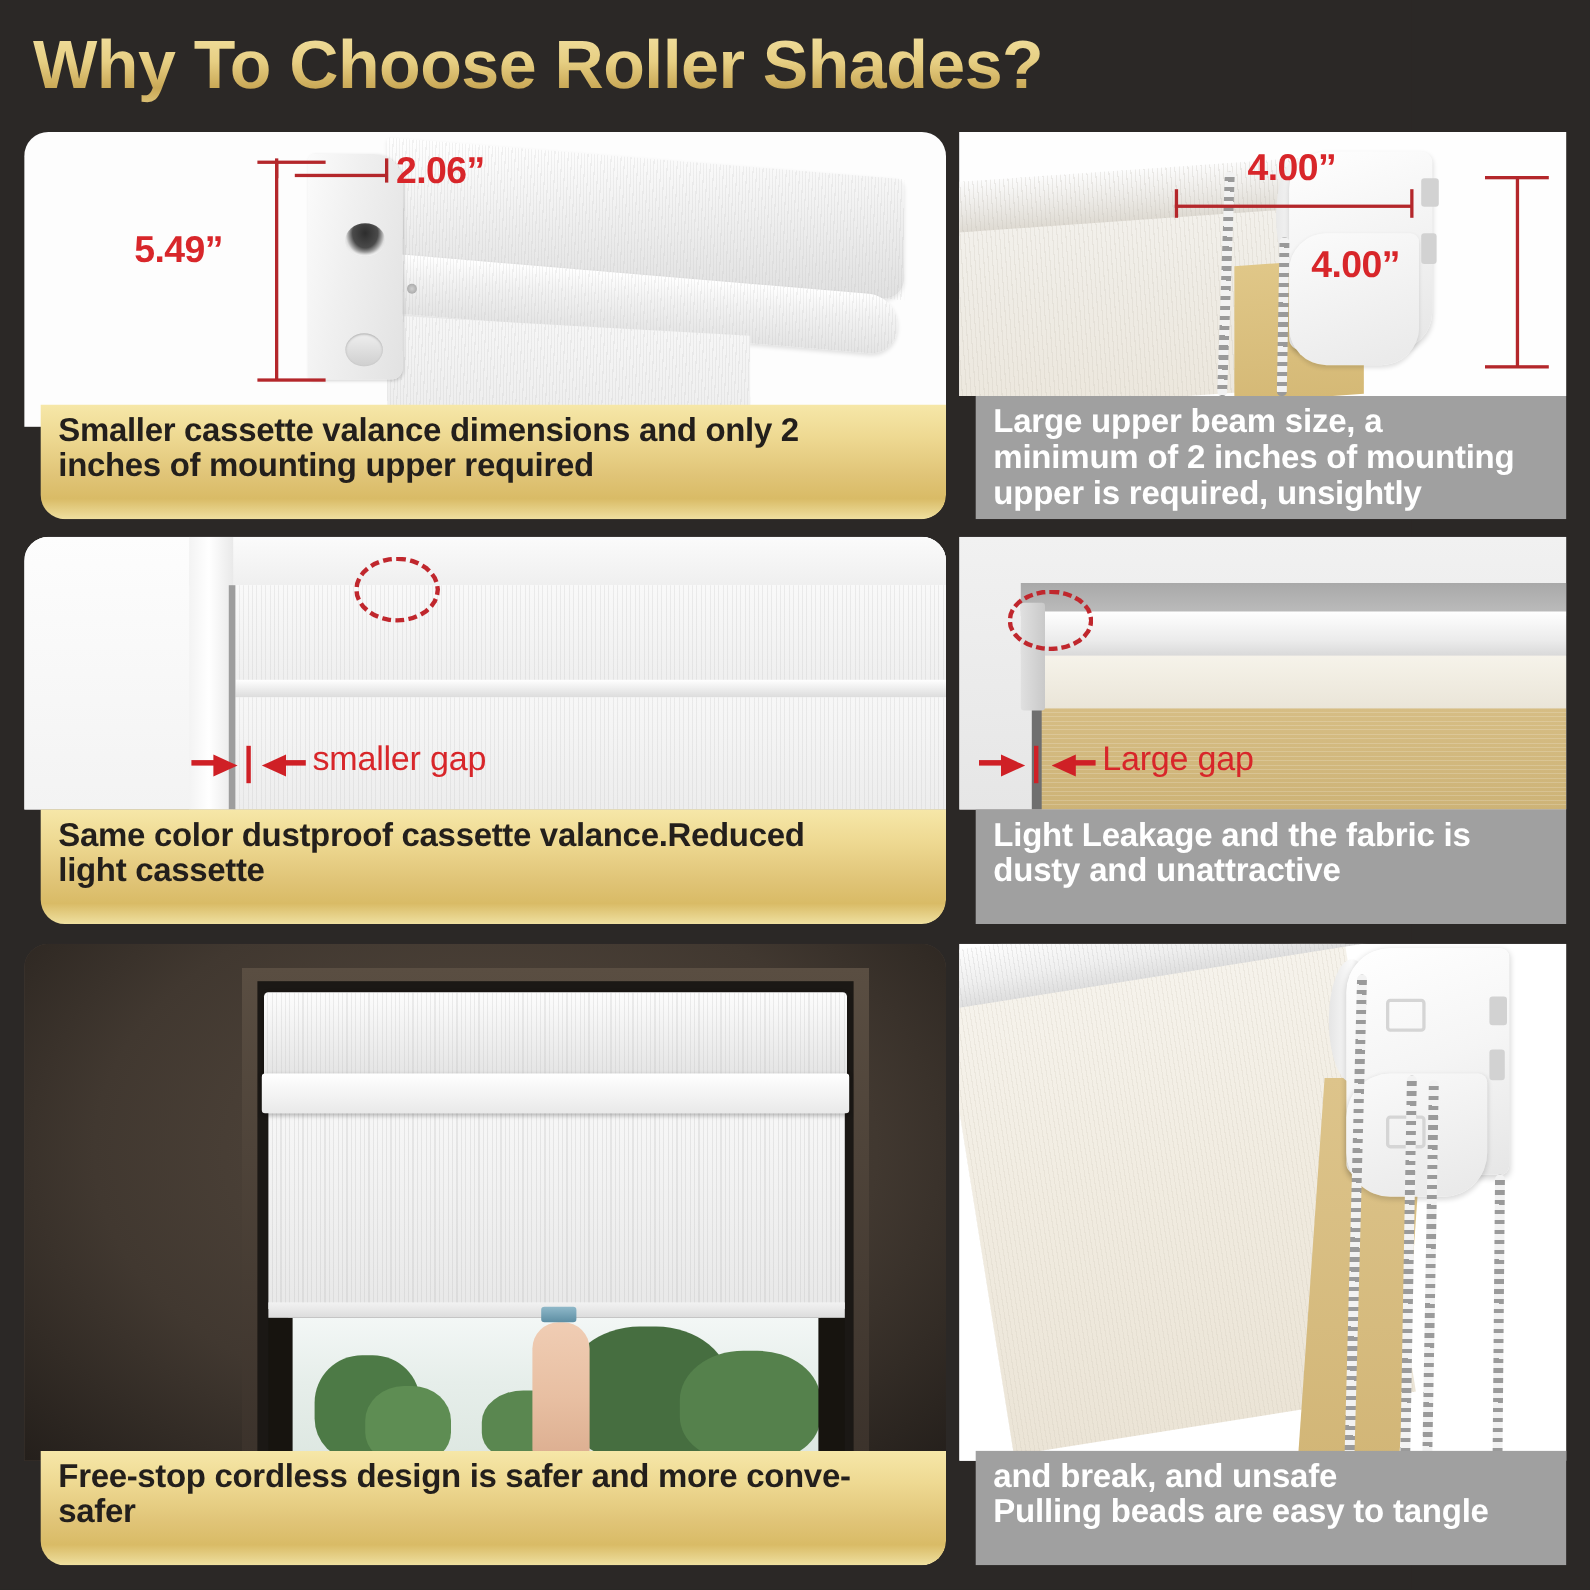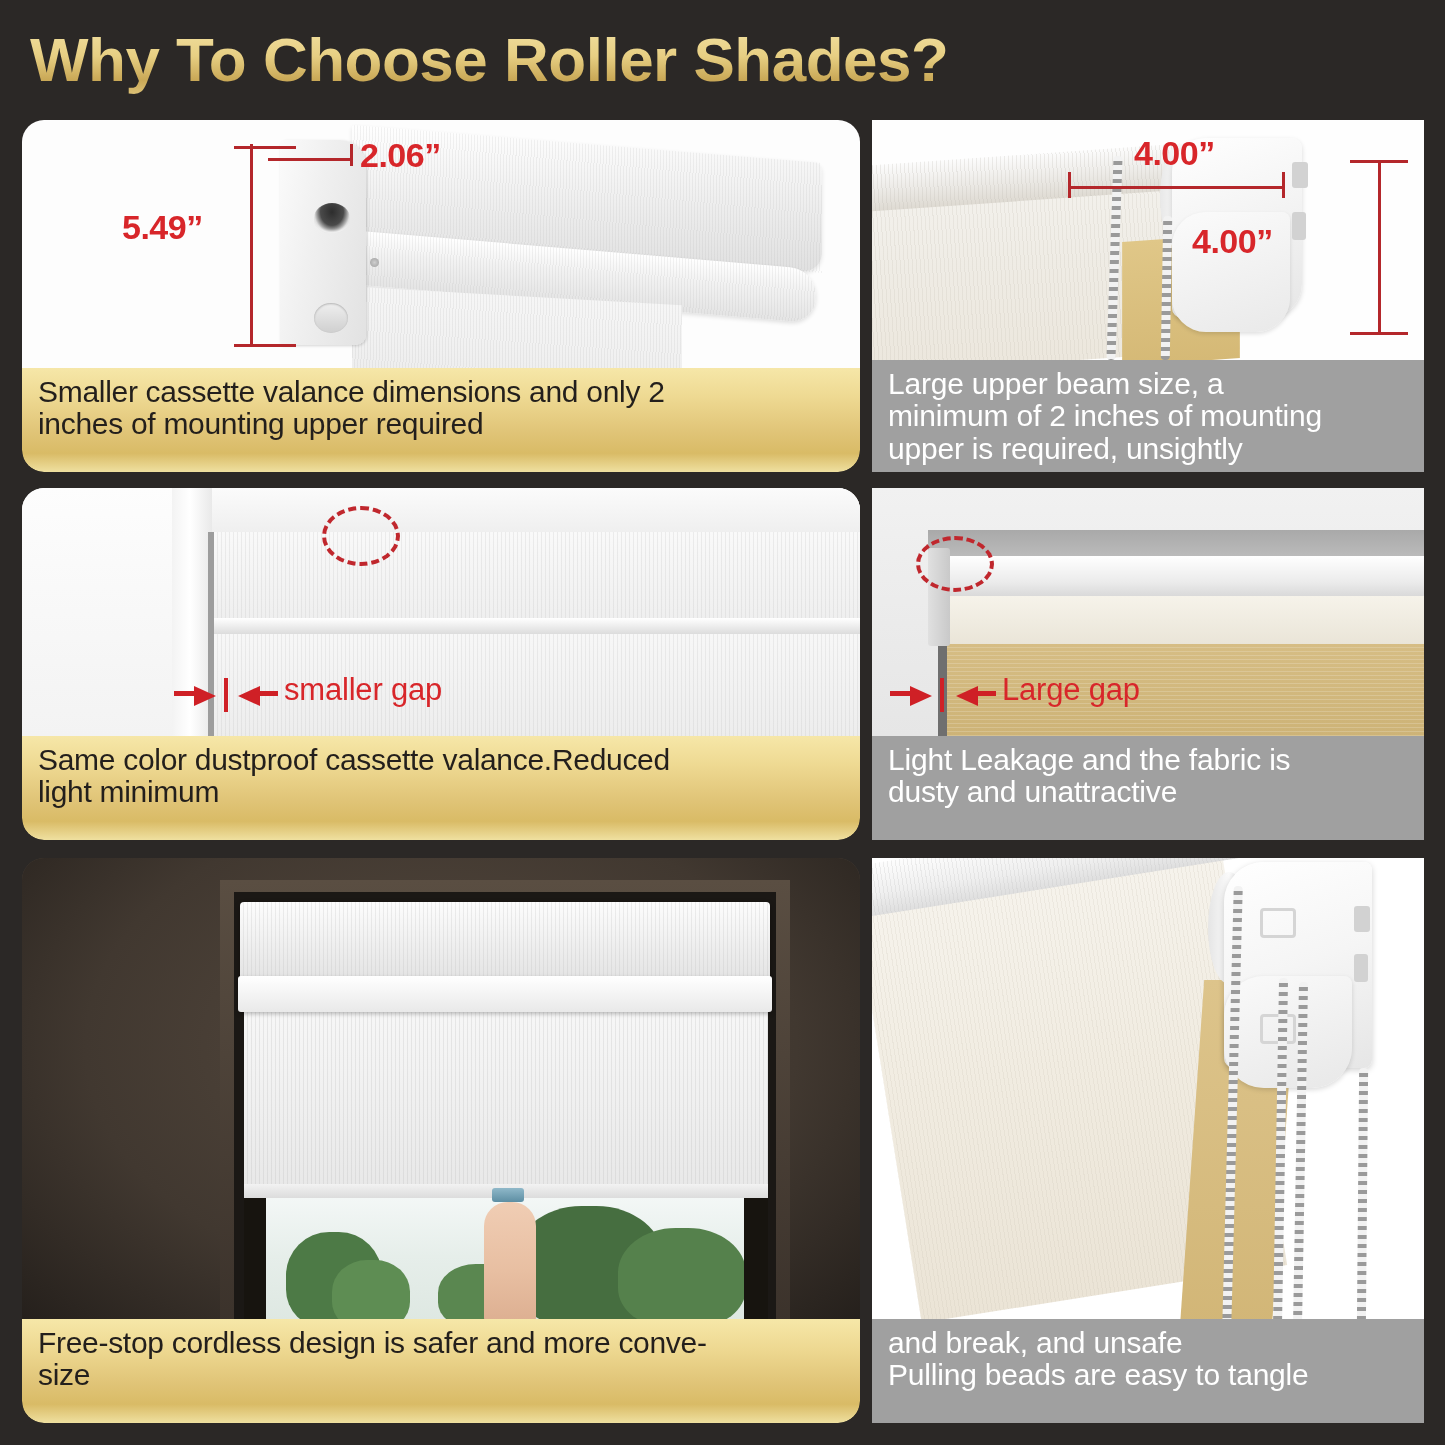--- a/index.html
+++ b/index.html
@@ -35,23 +35,23 @@
   .panel.right { left: 872px; width: 552px; border-radius: 0px; }
 
   .row1 { top: 120px; height: 352px; }
   .row2 { top: 488px; height: 352px; }
   .row3 { top: 858px; height: 565px; }
 
   .media { position: absolute; left: 0; right: 0; top: 0; overflow: hidden; }
 
   
   .cap {
-    position: absolute; left: 0; right: 0; bottom: 0;
+    position: absolute; left: 15px; right: 0; bottom: 0;
     padding: 8px 16px 10px 16px;
-    font-weight: normal;
+    font-weight: bold;
     line-height: 1.08;
     margin-top: 28px;
   }
   .cap.gold {
     background: linear-gradient(180deg,#f6e7a8 0%,#eed992 28%,#e0c477 62%,#d9bb66 82%,#efe0a0 100%);
     color: #231f1c;
     font-size: 30px;
     border-radius: 0 0 22px 22px;
     letter-spacing: -0.3px;
   }
@@ -365,21 +365,21 @@
 
       <div class="arrowR" style="left:172px; top:198px;"></div>
       <div class="arrowtail" style="left:152px; top:203px; width:24px;"></div>
       <div class="gapbar" style="left:202px; top:190px; height:34px;"></div>
       <div class="arrowL" style="left:216px; top:198px;"></div>
       <div class="arrowtail" style="left:236px; top:203px; width:20px;"></div>
       <div class="gaptxt" style="left:262px; top:184px;">smaller gap</div>
     </div>
     <div class="cap gold h2">
       <span class="ln">Same color dustproof cassette valance.Reduced</span>
-      <span class="ln">light minimum</span>
+      <span class="ln">light cassette</span>
     </div>
   </div>
 
   <div class="panel right row2" id="p2r">
     <div class="media">
       <div class="lg-wall"></div>
       <div class="lg-top"></div>
       <div class="lg-tube"></div>
       <div class="lg-white"></div>
       <div class="lg-fabric"></div>
@@ -417,21 +417,21 @@
       <div class="rm-mullion-r"></div>
       <div class="rm-hand"></div>
       <div class="rm-shade"></div>
       <div class="rm-bottombar"></div>
       <div class="rm-handle"></div>
       <div class="rm-valance"></div>
       <div class="rm-lip"></div>
     </div>
     <div class="cap gold h2">
       <span class="ln">Free-stop cordless design is safer and more conve-</span>
-      <span class="ln">size</span>
+      <span class="ln">safer</span>
     </div>
   </div>
 
   <div class="panel right row3" id="p3r">
     <div class="media">
       <div class="br-bg"></div>
       <div class="br-fab"></div>
       <div class="br-tan"></div>
       <div class="br-tube"></div>
       <div class="br-roller"></div>

